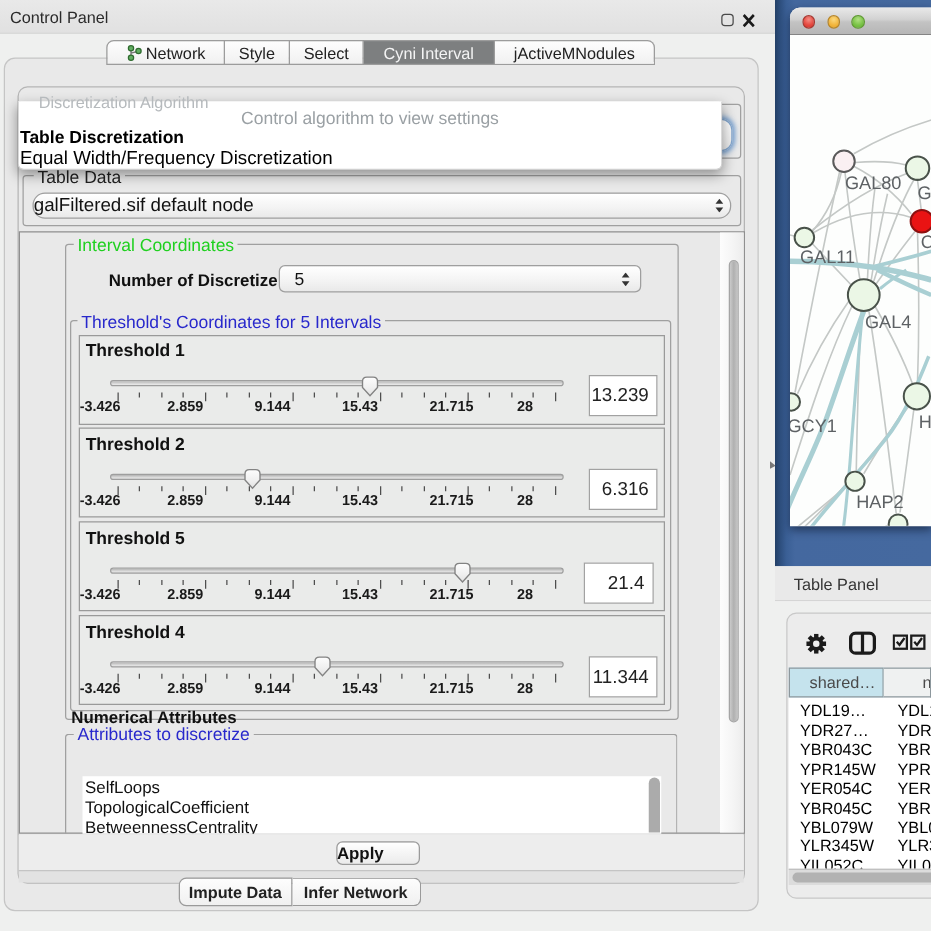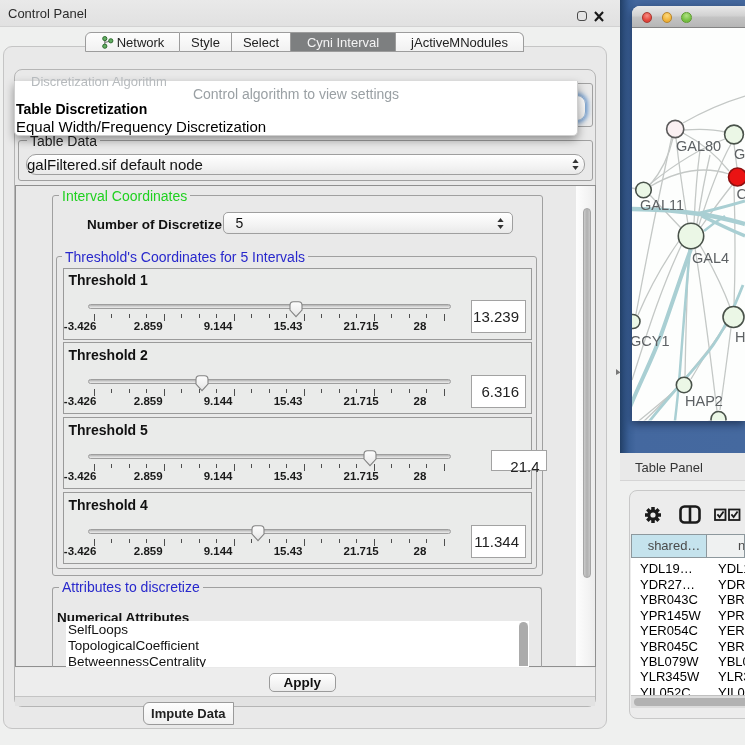--- a/index.html
+++ b/index.html
@@ -191,21 +191,21 @@
 <svg class="abs" style="left:362.1px;top:449.3px" width="16" height="18" viewBox="0 0 16 18">
     <defs>
       <linearGradient id="thg3" x1="0" y1="0" x2="0" y2="1">
         <stop offset="0" stop-color="#fdfdfd"></stop>
         <stop offset="0.6" stop-color="#efefef"></stop>
         <stop offset="1" stop-color="#e2e2e2"></stop>
       </linearGradient>
     </defs>
     <path d="M2 5.2 Q2 1.7 5.5 1.7 L10.5 1.7 Q14 1.7 14 5.2 L14 10 L8 16.6 L2 10 Z" fill="url(#thg3)" stroke="#838383" stroke-width="1.1"></path>
   </svg>
-<div class="abs vbox" style="left:491px;top:449.5px;width:55.5px;height:21px;line-height:31px">21.4</div>
+<div class="abs vbox" style="left:467px;top:449.5px;width:55.5px;height:33px;line-height:31px">21.4</div>
 <div class="abs tbox" style="left:63.0px;top:492.0px;width:469.0px;height:72.0px"></div>
 <div class="abs bld" style="left:68.5px;top:496.5px;font-size:14px">Threshold 4</div>
 <div class="abs track" style="left:87.5px;top:528.8px;width:363.5px;height:5px"></div>
 <div class="abs tick" style="left:93.8px;top:538.5px;height:7px"></div>
 <div class="abs tick" style="left:111.3px;top:538.5px;height:4px"></div>
 <div class="abs tick" style="left:128.8px;top:538.5px;height:4px"></div>
 <div class="abs tick" style="left:146.3px;top:538.5px;height:4px"></div>
 <div class="abs tick" style="left:163.8px;top:538.5px;height:7px"></div>
 <div class="abs tick" style="left:181.2px;top:538.5px;height:4px"></div>
 <div class="abs tick" style="left:198.7px;top:538.5px;height:4px"></div>
@@ -236,32 +236,33 @@
         <stop offset="0.6" stop-color="#efefef"></stop>
         <stop offset="1" stop-color="#e2e2e2"></stop>
       </linearGradient>
     </defs>
     <path d="M2 5.2 Q2 1.7 5.5 1.7 L10.5 1.7 Q14 1.7 14 5.2 L14 10 L8 16.6 L2 10 Z" fill="url(#thg4)" stroke="#838383" stroke-width="1.1"></path>
   </svg>
 <div class="abs vbox" style="left:470.5px;top:524.5px;width:55.5px;height:33px;line-height:31px">11.344</div>
 
 <div class="abs grp" style="left:52px;top:586.5px;width:490px;height:80px;border-bottom:none;border-radius:3px 3px 0 0"></div>
 <div class="abs gtitle" style="left:59px;top:580px;color:#2828cc">Attributes to discretize</div>
-<div class="abs bld" style="left:57px;top:610px">Numerical Attributes</div>
+<div class="abs bld" style="left:57px;top:566px">Numerical Attributes</div>
 <div class="abs" style="left:66px;top:620.5px;width:463px;height:46px;background:#fff;overflow:hidden">
   <div style="font-size:13.5px;padding:1px 0 0 2px;line-height:16.4px">SelfLoops<br>TopologicalCoefficient<br>BetweennessCentrality</div>
 </div>
 <div class="abs" style="left:518.5px;top:622px;width:9px;height:44px;border-radius:4.5px 4.5px 0 0;background:#ababab"></div>
 
 <div class="abs" style="left:15px;top:668px;width:580px;height:28px;background:#ededed"></div>
-<div class="abs" style="left:268.5px;top:672.5px;width:67.5px;height:19px;border:1px solid #9b9b9b;border-radius:5px;background:linear-gradient(#ffffff,#ebebeb);font-size:13.5px;font-weight:600;text-align:center;line-height:17px">Apply</div>
+<div class="abs" style="left:268.5px;top:672.5px;width:67.5px;height:19px;border:1px solid #9b9b9b;border-radius:5px;background:linear-gradient(#ffffff,#ebebeb);font-size:13.5px;font-weight:600;line-height:17px">Apply</div>
 <div class="abs" style="left:15px;top:696px;width:580px;height:10px;background:#e2e2e2;border-top:1px solid #c4c4c4"></div>
 
 <div class="abs" style="left:143px;top:702px">
   <div class="btab" style="width:90.5px;border-left:1px solid #9a9a9a;border-radius:6px 0 0 6px">Impute Data</div>
+  <div class="btab" style="width:103px;border-radius:0 6px 6px 0">Infer Network</div>
 </div>
 
 <div class="abs" style="left:620px;top:0;width:125px;height:453px;background:linear-gradient(90deg,#223f66 0,#2d4e7d 4px,#3a5f95 9px,#44689f 16px,#45699f 100%)"></div>
 
 <div class="abs" style="left:632px;top:6px;width:113px;height:415px;border-radius:8px 0 0 0;overflow:hidden;box-shadow:0 3px 8px rgba(5,15,35,0.55);background:#fdfefd">
   <div style="height:22px;background:linear-gradient(#e9e9e9,#d2d2d2 45%,#c3c3c3 55%,#b6b6b6);border-bottom:1px solid #848484"></div>
 </div>
 
 <div class="abs" style="left:641.5px;top:12px;width:10.5px;height:10.5px;border-radius:50%;background:radial-gradient(circle at 50% 30%,#f58e86,#e4473e 60%,#d43a32);border:1px solid #a83a33"></div>
 <div class="abs" style="left:661.5px;top:12px;width:10.5px;height:10.5px;border-radius:50%;background:radial-gradient(circle at 50% 30%,#fbd97e,#f2b53c 60%,#e5a52e);border:1px solid #b8872b"></div>

